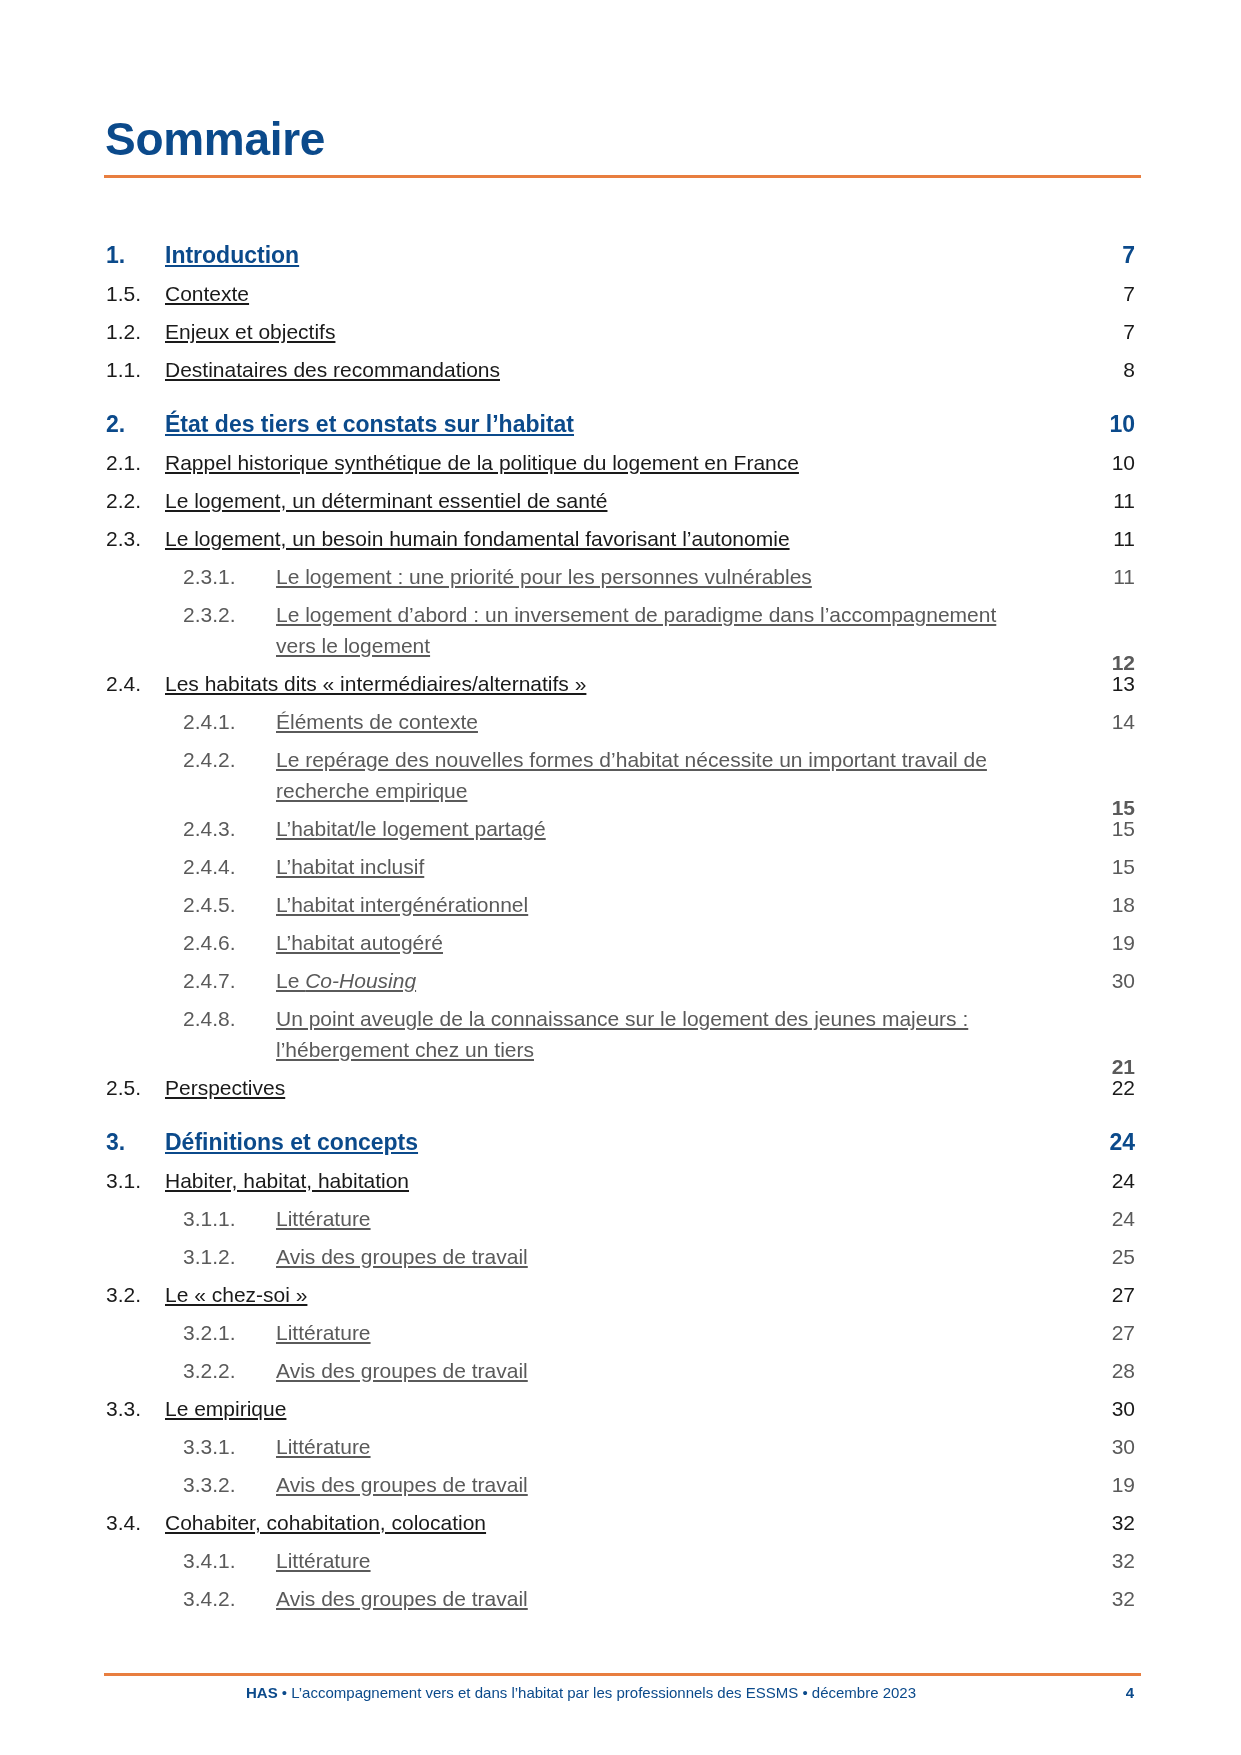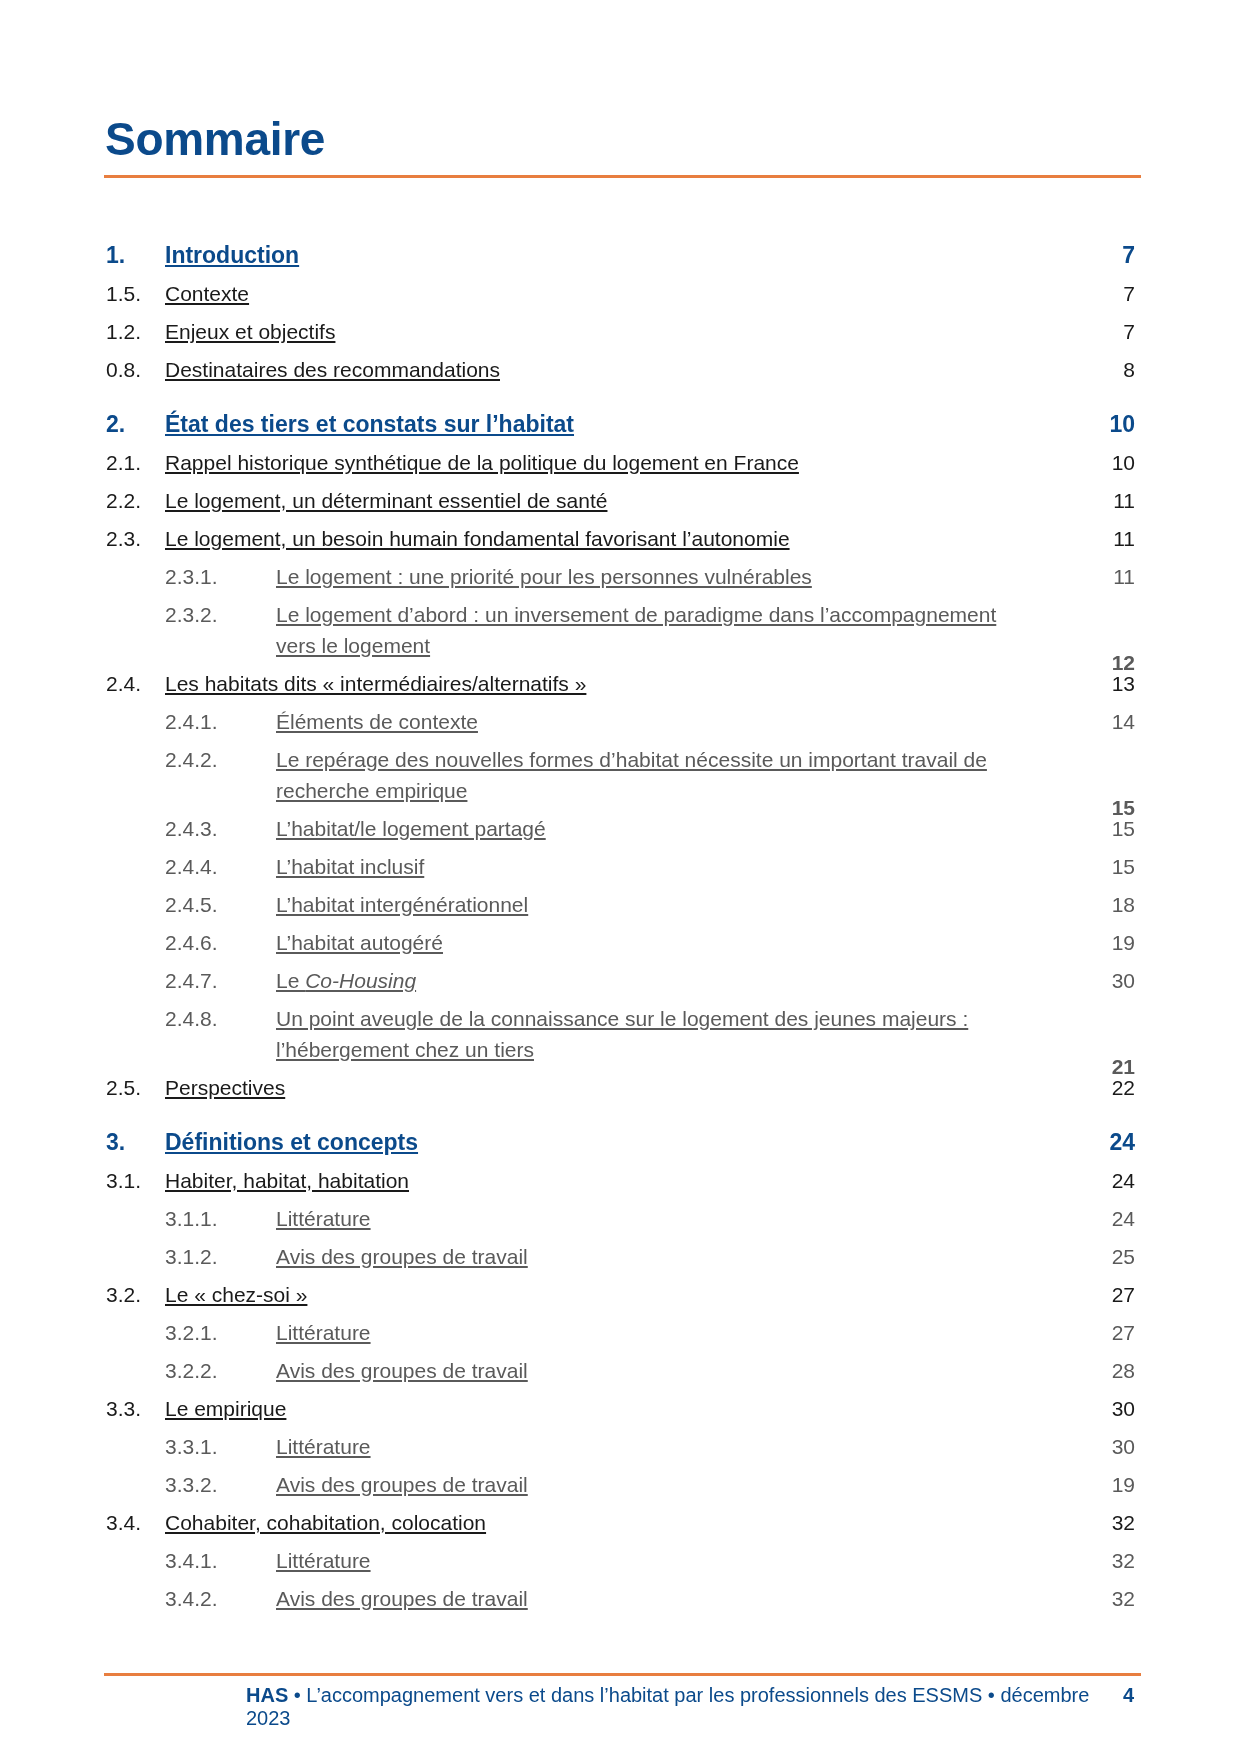--- a/index.html
+++ b/index.html
@@ -67,21 +67,21 @@
     }
     .toc-entry.level-1 {
       font-size: 23px;
       font-weight: bold;
       color: #0b4a8b;
     }
     .toc-entry.level-3 {
       color: #5a5a5a;
     }
     .toc-entry.level-3 .num {
-      left: 59px;
+      left: 77px;
     }
     .toc-entry.level-3 .label {
       left: 126px;
       width: 760px;
       margin-left: 44px;
     }
     .toc-entry.level-3 .page {
       top: 0;
     }
     .toc-entry.wrap .page {
@@ -98,21 +98,21 @@
       width: 1037px;
       height: 3px;
       background: #e87e3f;
     }
     .footer {
       position: absolute;
       left: 104px;
       top: 1684px;
       width: 1030px;
       height: 22px;
-      font-size: 20px;
+      font-size: 15px;
       color: #0b4a8b;
     }
     .footer .footer-text {
       position: absolute;
       left: 142px;
       top: 0;
     }
     .footer .footer-org {
       font-weight: bold;
     }
@@ -140,21 +140,21 @@
     <span class="num">1.5.</span>
     <span class="label">Contexte</span>
     <span class="page">7</span>
   </div>
   <div class="toc-entry level-2" style="top:316px">
     <span class="num">1.2.</span>
     <span class="label">Enjeux et objectifs</span>
     <span class="page">7</span>
   </div>
   <div class="toc-entry level-2" style="top:354px">
-    <span class="num">0.8.</span>
+    <span class="num">1.1.</span>
     <span class="label">Destinataires des recommandations</span>
     <span class="page">8</span>
   </div>
 
   <div class="toc-entry level-1" style="top:409px">
     <span class="num">2.</span>
     <span class="label">État des tiers et constats sur l’habitat</span>
     <span class="page">10</span>
   </div>
   <div class="toc-entry level-2" style="top:447px">

